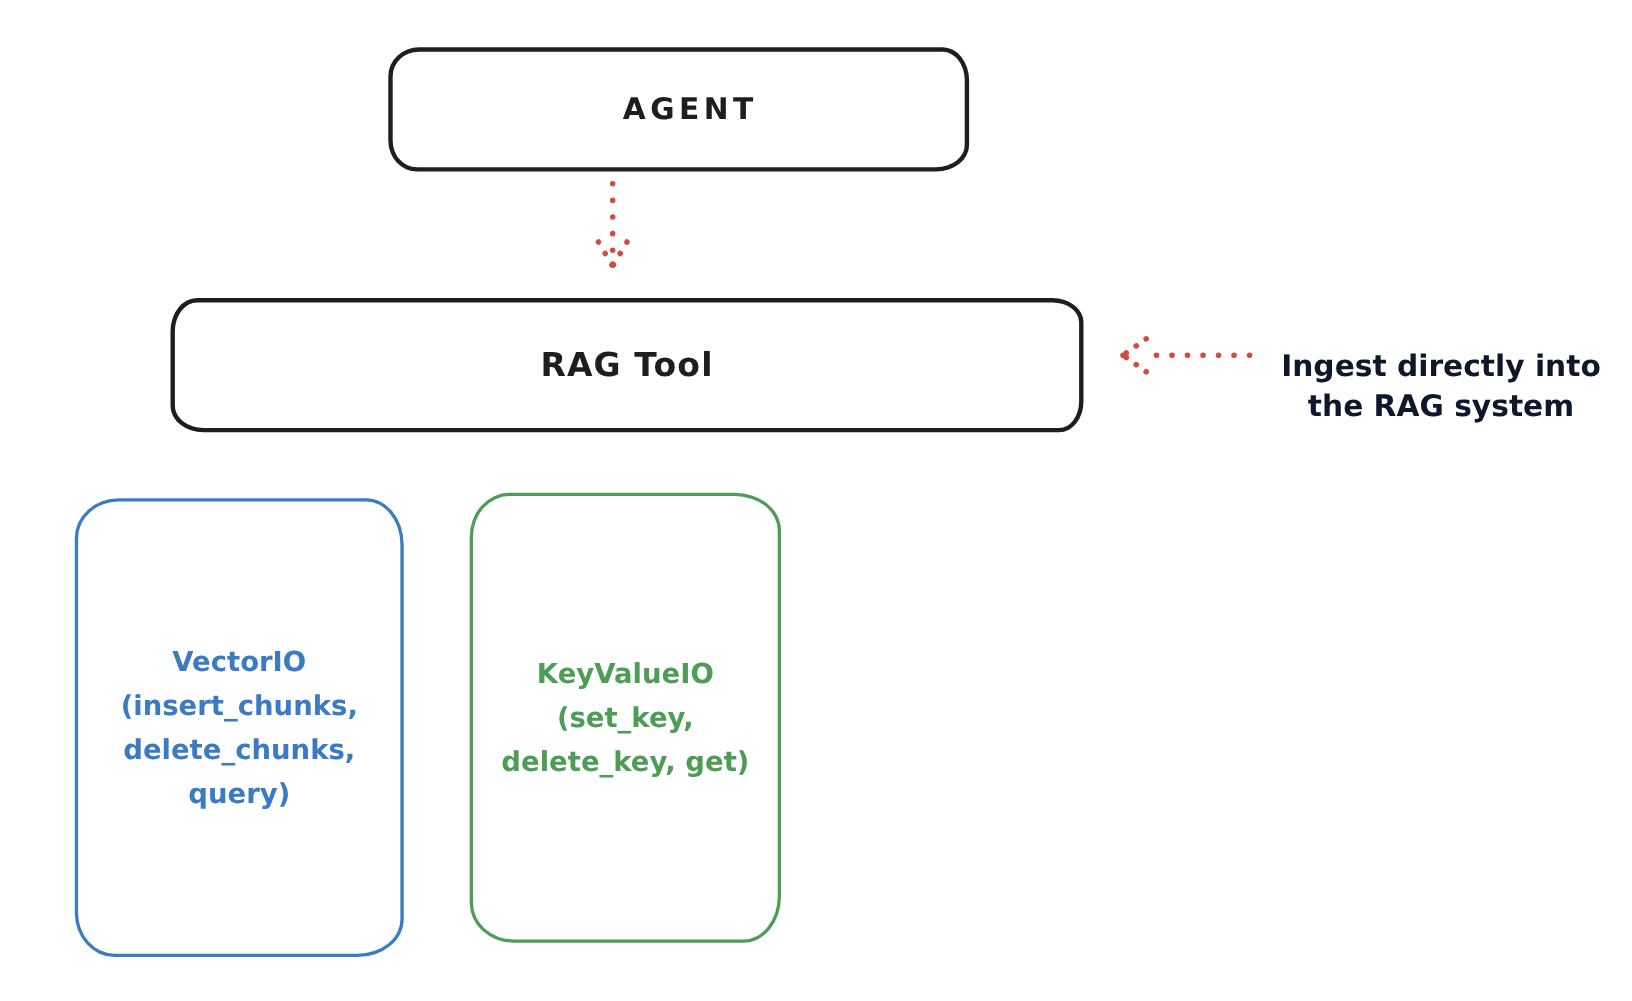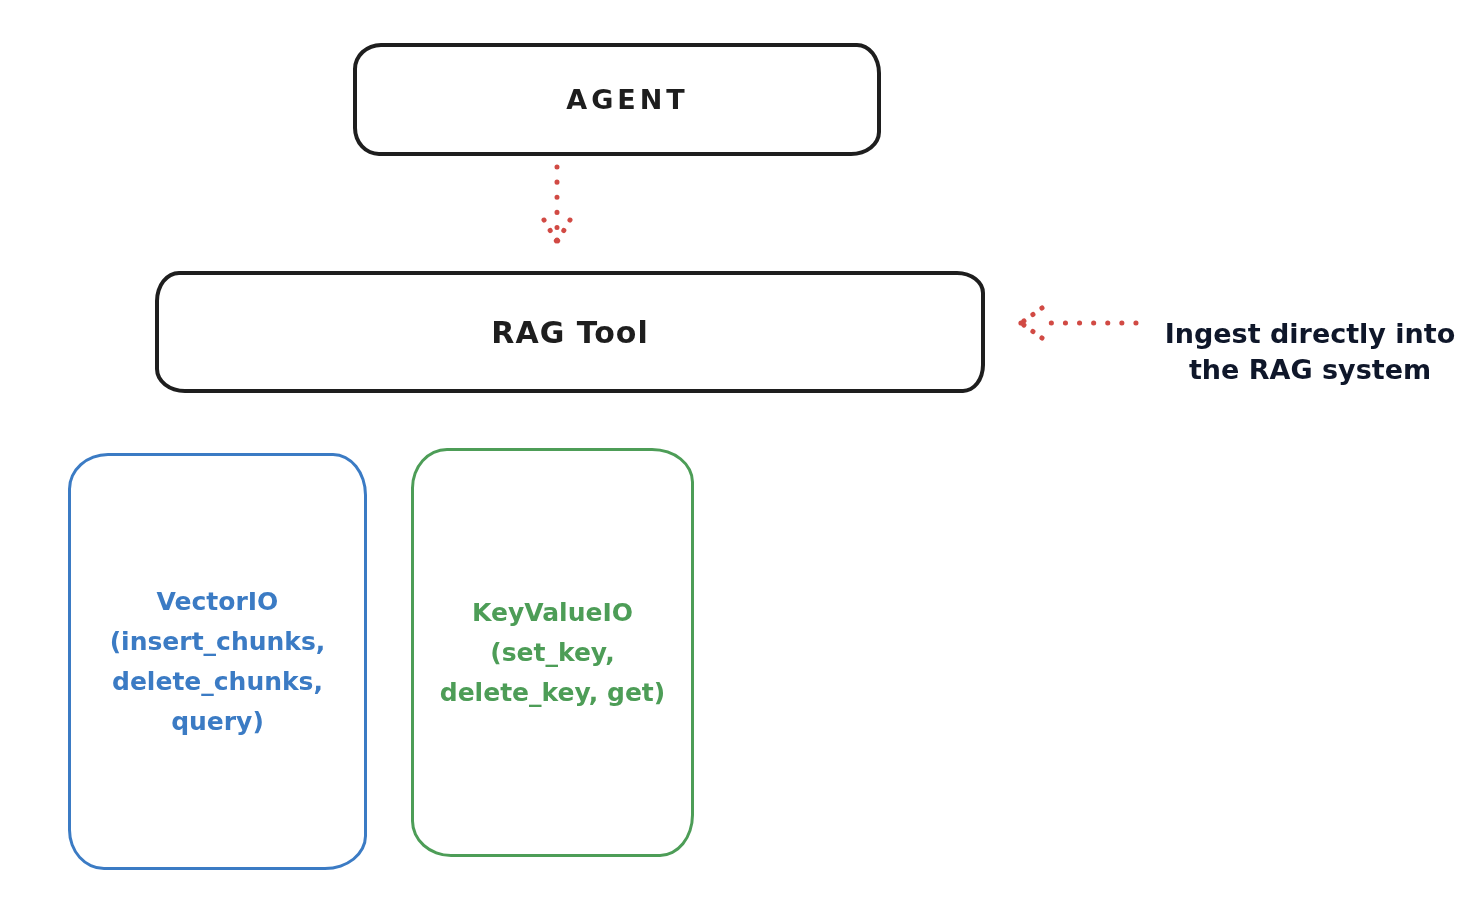--- a/index.html
+++ b/index.html
@@ -51,21 +51,21 @@
     line-height: 1.6;
   }
   .store-body { white-space: pre-line; }
   .store-index { }
   .store-blue {
     left: 68px; top: 453px; width: 299px; height: 417px;
     border: 3.5px solid #3b7bc4; color: #3b7bc4;
     border-radius: 40px 34px 42px 36px / 36px 42px 34px 40px;
   }
   .store-green {
-    left: 411px; top: 448px; width: 283px; height: 409px;
+    left: 427px; top: 448px; width: 283px; height: 409px;
     border: 3.5px solid #4d9d57; color: #4d9d57;
     border-radius: 36px 42px 34px 40px / 40px 34px 42px 36px;
     align-items: center;
   }
   .store-purple {
     left: 782px; top: 445px; width: 286px; height: 412px;
     border: 3.5px solid #9b44bf; color: #9b44bf;
     border-radius: 42px 36px 40px 34px / 34px 40px 36px 42px;
   }
   .arrow { position: absolute; }

